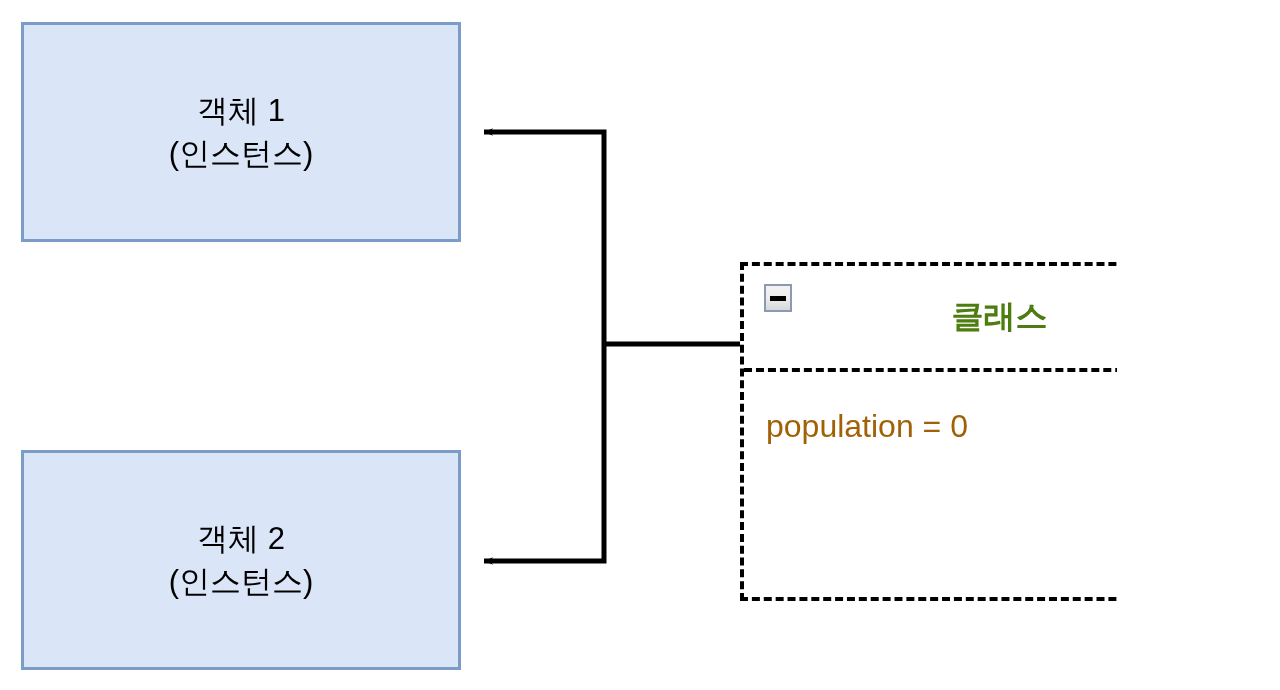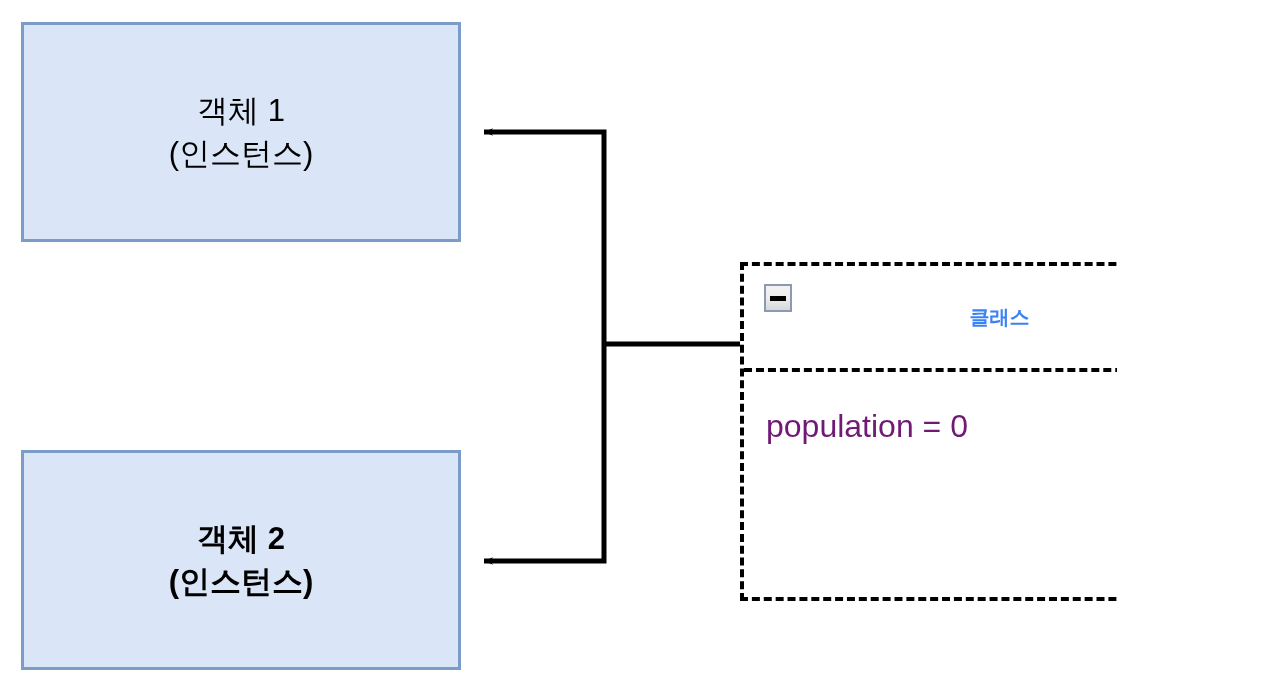--- a/index.html
+++ b/index.html
@@ -41,21 +41,20 @@
     left: 21px;
     top: 22px;
     width: 440px;
     height: 220px;
   }
   #object-2 {
     left: 21px;
     top: 450px;
     width: 440px;
     height: 220px;
-    font-weight: bold;
   }
 
   
   #class-box {
     position: absolute;
     left: 740px;
     top: 262px;
     width: 519px;
     height: 339px;
     box-sizing: border-box;
@@ -65,23 +64,23 @@
   #class-header {
     position: relative;
     box-sizing: border-box;
     height: 106px;
     border-bottom: 4px dashed #000000;
     display: flex;
     align-items: center;
     justify-content: center;
   }
   #class-title {
-    font-size: 20px;
+    font-size: 32px;
     font-weight: bold;
-    color: #3b82f6;
+    color: #4d7c0f;
     white-space: nowrap;
   }
   #collapse-icon {
     position: absolute;
     left: 20px;
     top: 18px;
     width: 28px;
     height: 28px;
     box-sizing: border-box;
     border: 2px solid #8d99ae;
@@ -98,21 +97,21 @@
   #class-body {
     padding: 0 0 0 22px;
     box-sizing: border-box;
     height: 225px;
     position: relative;
   }
   .member-row {
     position: absolute;
     left: 22px;
     font-size: 32px;
-    color: #701a75;
+    color: #a16207;
     white-space: nowrap;
   }
   #member-attribute { top: 36px; }
   #member-method { top: 148px; }
 
   
   .connector {
     position: absolute;
     left: 0;
     top: 0;

